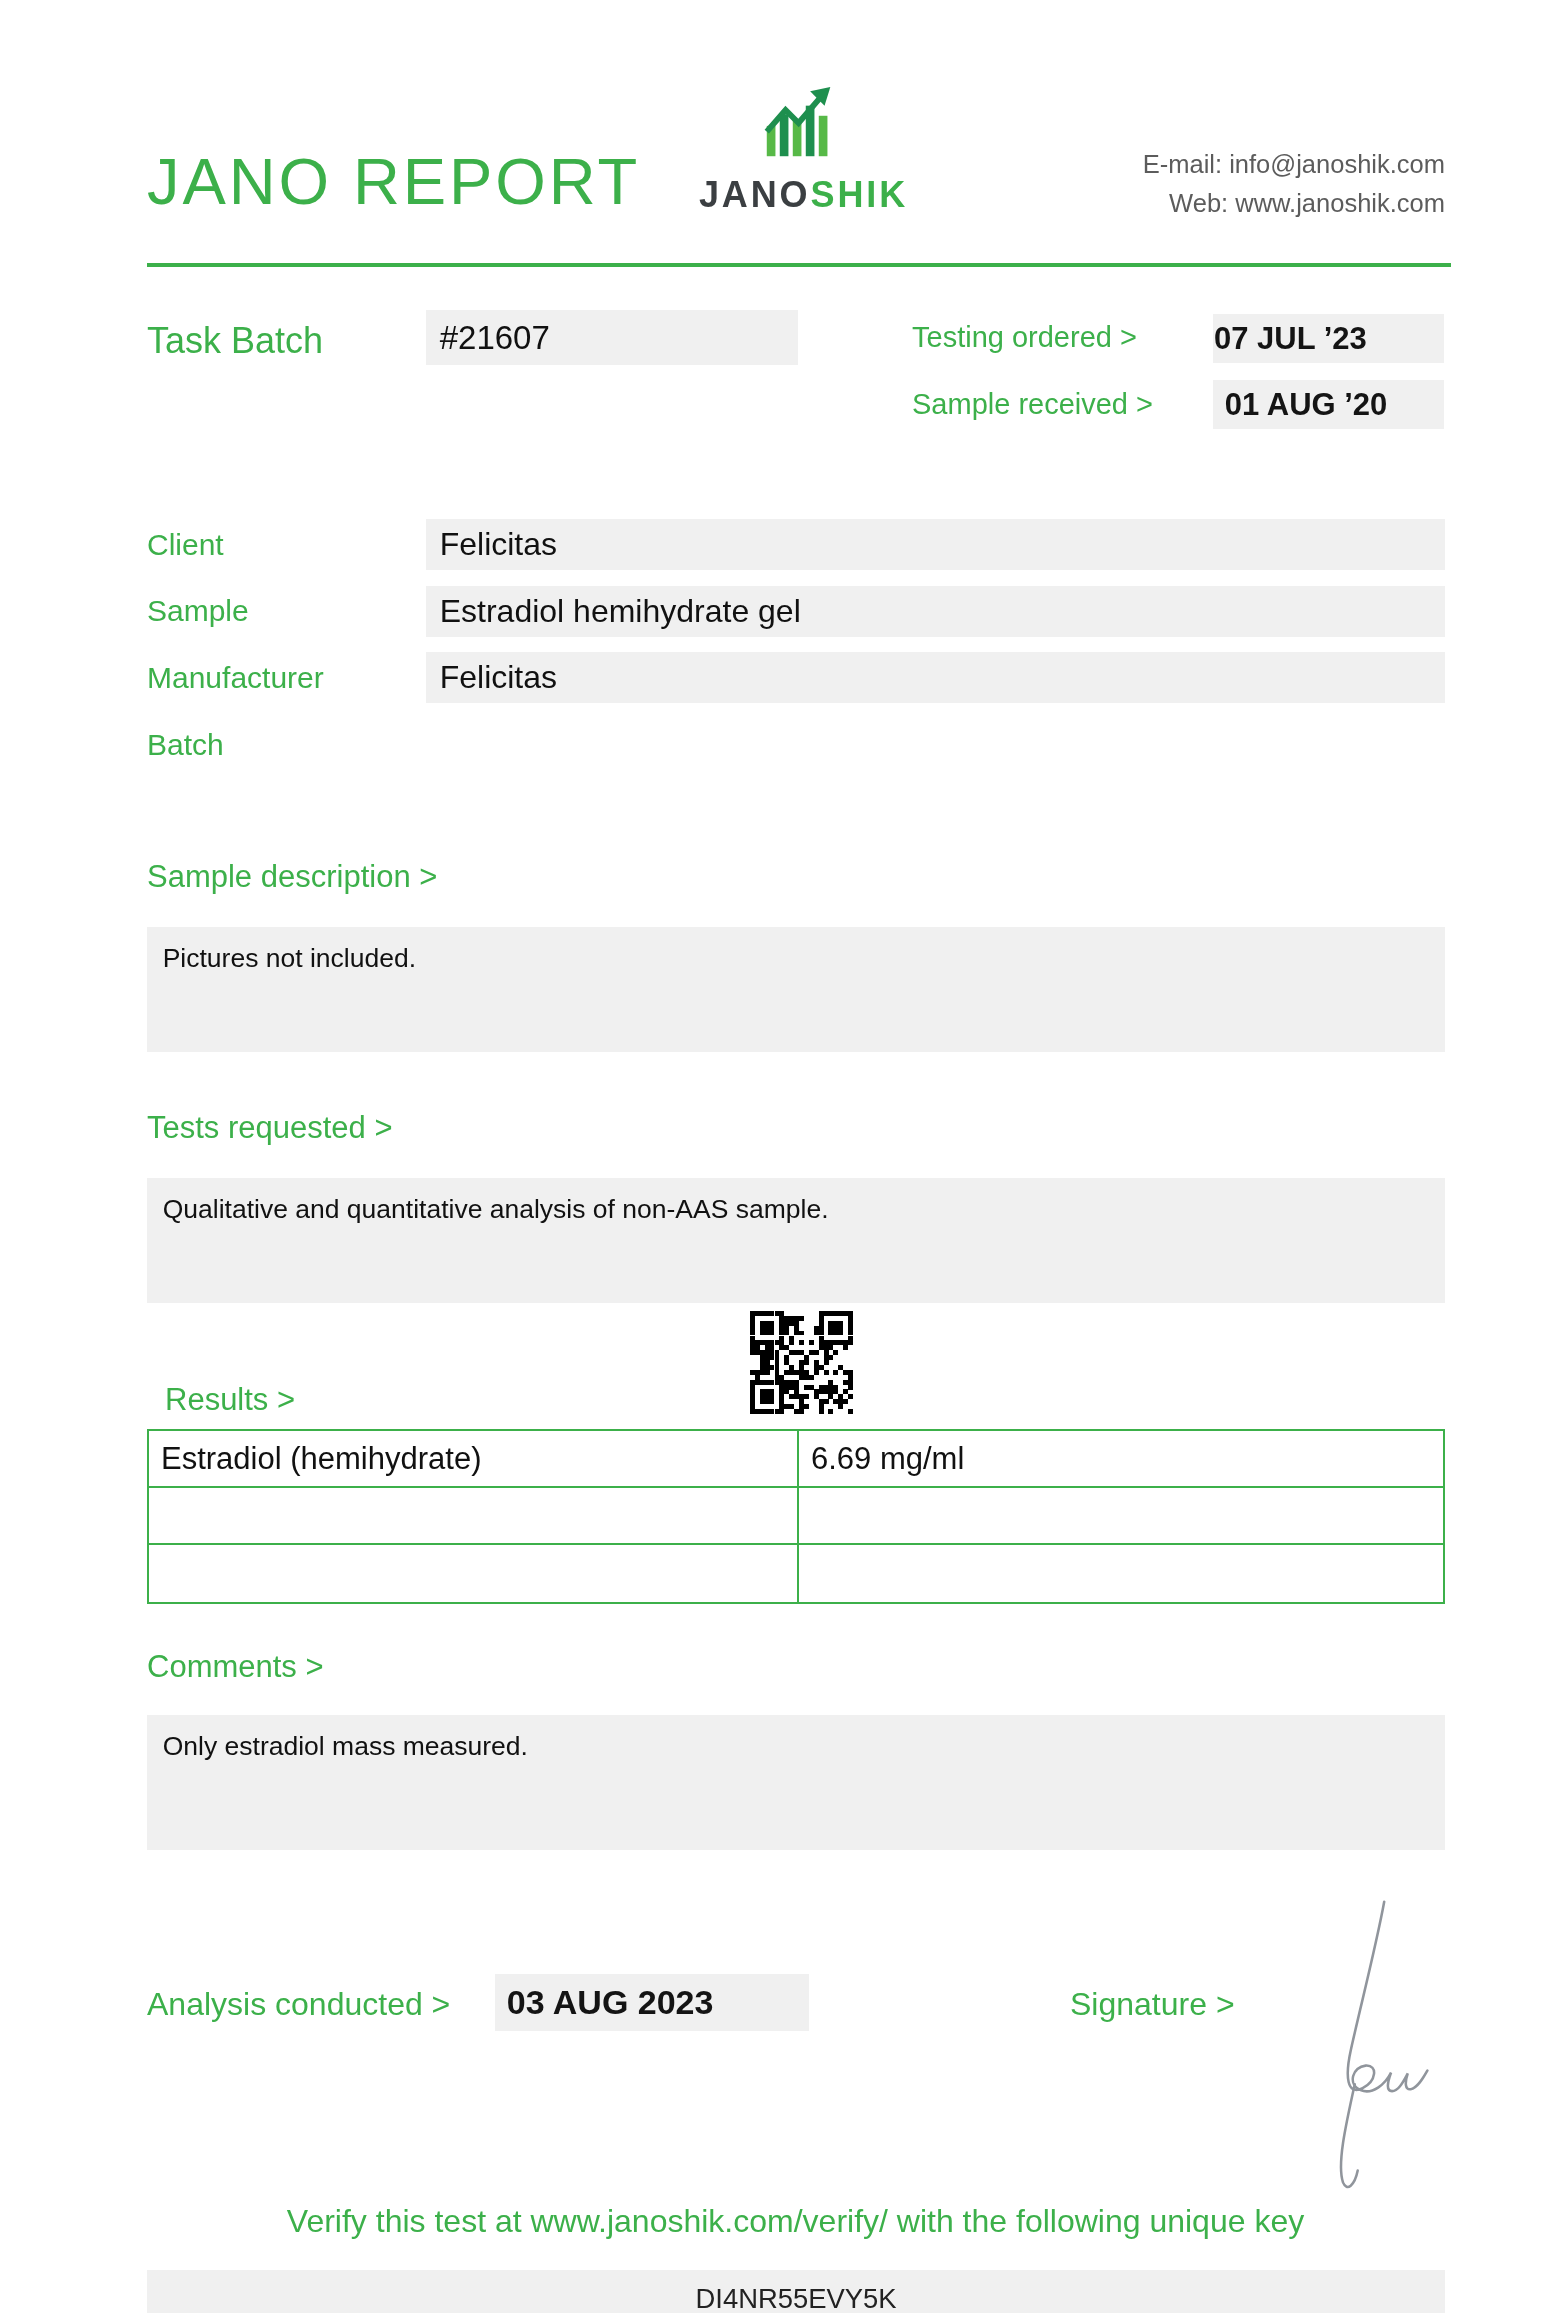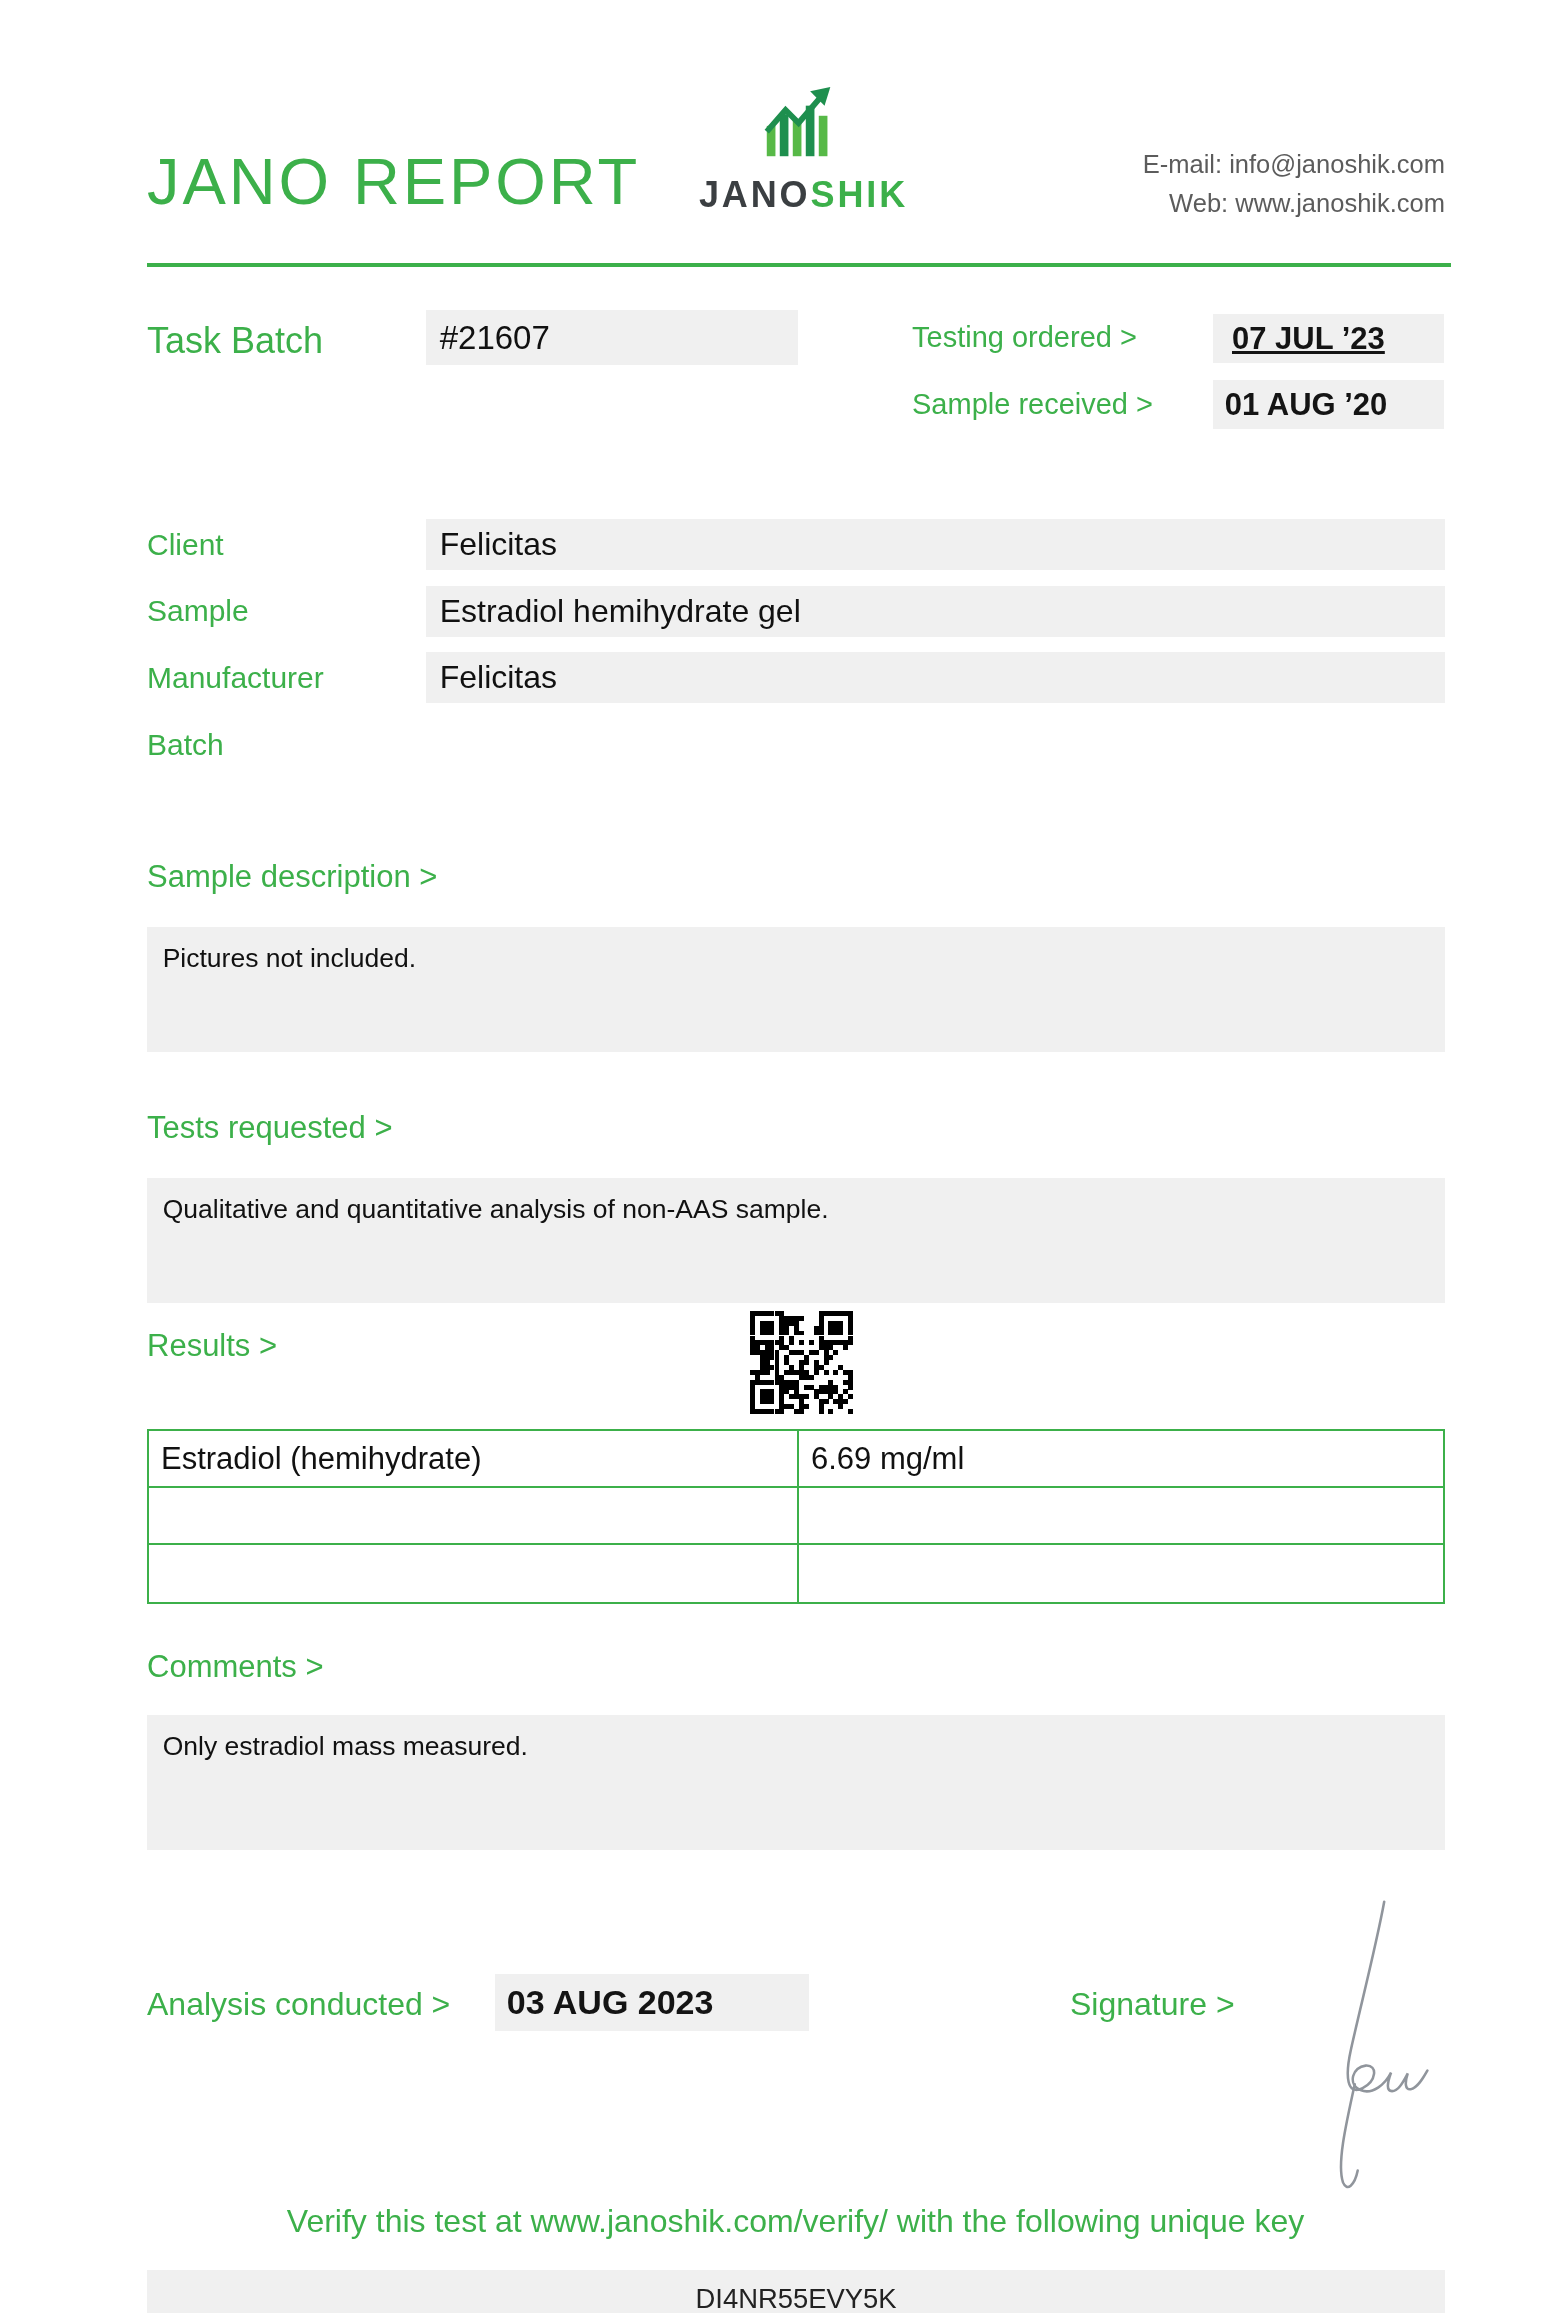--- a/index.html
+++ b/index.html
@@ -43,41 +43,41 @@
   .task-label{ position:absolute; left:147px; top:320px; font-size:36px; font-weight:500; color:var(--green); }
   .task-box{
     position:absolute; left:426px; top:310px; width:372px; height:55px;
     background:var(--gray-box); font-size:33px; font-weight:500;
     line-height:55px; padding-left:13.7px; color:#111;
   }
   .ordered-label{ position:absolute; left:912px; top:321px; font-size:29px; color:var(--green); }
   .ordered-box{
     position:absolute; left:1213px; top:314px; width:231px; height:49px;
     background:var(--gray-box); font-size:31px; font-weight:700;
-    line-height:49px; padding-left:19px;text-decoration:underline;
+    line-height:49px; padding-left:1px;
   }
   .received-label{ position:absolute; left:912px; top:388px; font-size:29px; color:var(--green); }
   .received-box{
     position:absolute; left:1213px; top:380px; width:231px; height:49px;
     background:var(--gray-box); font-size:31px; font-weight:700;
     line-height:49px; padding-left:11.8px;
   }
 
   
   .details{ position:absolute; left:147px; top:519px; width:1298px; }
   .detail-row{ display:flex; align-items:center; height:51px; margin-bottom:15.7px; }
   .detail-label{ width:279px; font-size:30px; color:var(--green); }
   .detail-value{
     flex:1; height:51px; background:var(--gray-box);
     font-size:32px; font-weight:500; line-height:51px; padding-left:13.7px; color:#111;
   }
 
   
   .section-heading{ position:absolute; left:147px; font-size:31px; color:var(--green); font-weight:500; }
-  .h-desc{ top:859px; } .h-tests{ top:1110px; } .h-results{ top:1328px; } .h-comments{ top:1649px; }
+  .h-desc{ top:859px; } .h-tests{ top:1110px; } .h-results{ top:1382px;margin-left:18px; } .h-comments{ top:1649px; }
   .text-box{
     position:absolute; left:147px; width:1298px; background:var(--gray-box);
     font-size:26.5px; color:#111; padding:13.7px 15.7px; line-height:1.35;
   }
   .box-desc{ top:927px; height:125px; }
   .box-tests{ top:1178px; height:125px; }
   .box-comments{ top:1715px; height:135px; }
 
   
   .qr{ position:absolute; left:750px; top:1311px; width:103px; height:103px; background:#fff; }

